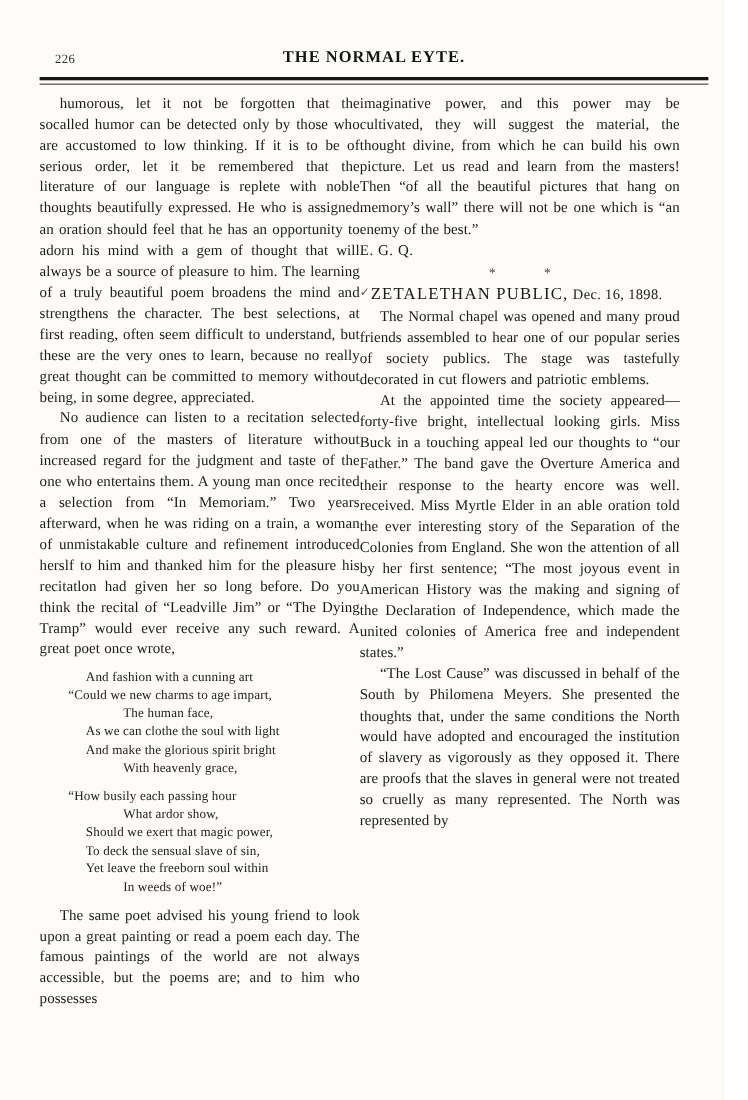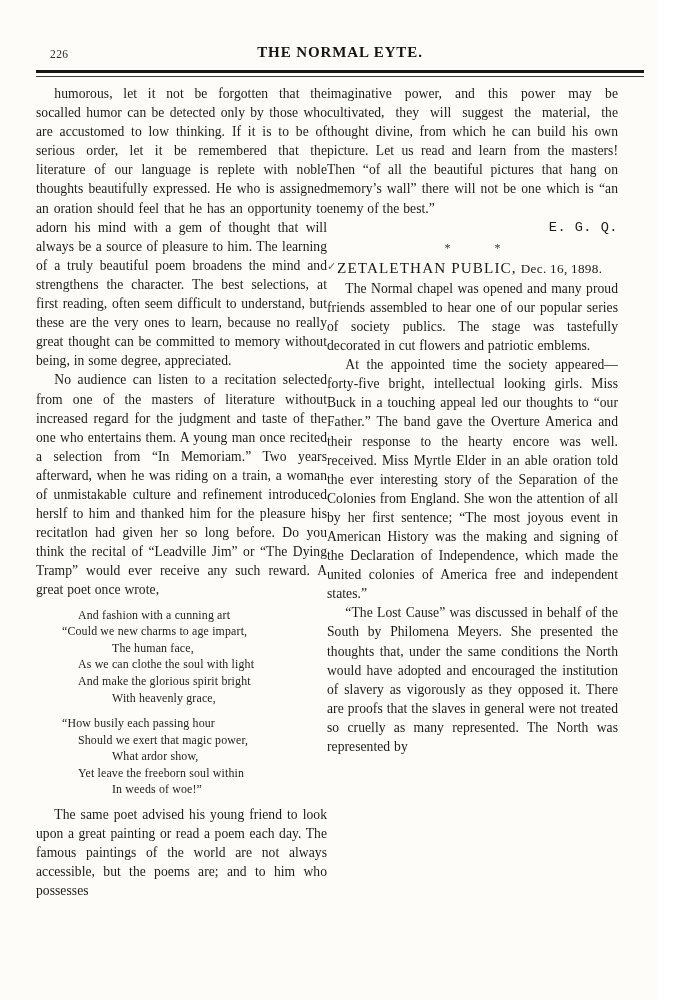--- a/index.html
+++ b/index.html
@@ -98,25 +98,24 @@
   }
   p.body.cont {
     text-indent: 0;
   }
   p.body + p.body {
     margin-top: 0;
   }
 
   
   .sig {
-    text-align: right;
+    text-align: left;
     font-size: 13.6px;
     line-height: 19.1px;
     letter-spacing: 0.5px;
-    font-family: Liberation Mono, monospace;
   }
 
   
   .asterisks {
     margin: 4px 0 3px 0;
     text-align: center;
     font-size: 12px;
     line-height: 14px;
     letter-spacing: 44px;
     padding-left: 44px;
@@ -193,22 +192,23 @@
           <span class="vs i1">And fashion with a cunning art</span>
           <span class="vs i0">“Could we new charms to age impart,</span>
           <span class="vs i2">The human face,</span>
           <span class="vs i1">As we can clothe the soul with light</span>
           <span class="vs i1">And make the glorious spirit bright</span>
           <span class="vs i2">With heavenly grace,</span>
 
           <div class="stanza-gap"></div>
 
           <span class="vs i0">“How busily each passing hour</span>
+          <span class="vs i2">What ardor show,</span>
           <span class="vs i1">Should we exert that magic power,</span>
-          <span class="vs i2">What ardor show,</span>
+          <span class="vs i1">To deck the sensual slave of sin,</span>
           <span class="vs i1">Yet leave the freeborn soul within</span>
           <span class="vs i2">In weeds of woe!”</span>
         </div>
 
         <p class="body">The same poet advised his young friend to look upon a great painting or read a poem each day.  The famous paintings of the world are not always accessible, but the poems are; and to him who possesses</p>
       </div>
 
       <div class="col">
 
         <p class="body cont">imaginative power, and this power may be cultivated, they will suggest the material, the thought divine, from which he can build his own picture.  Let us read and learn from the masters!  Then “of all the beautiful pictures that hang on memory’s wall” there will not be one which is “an enemy of the best.”</p>

